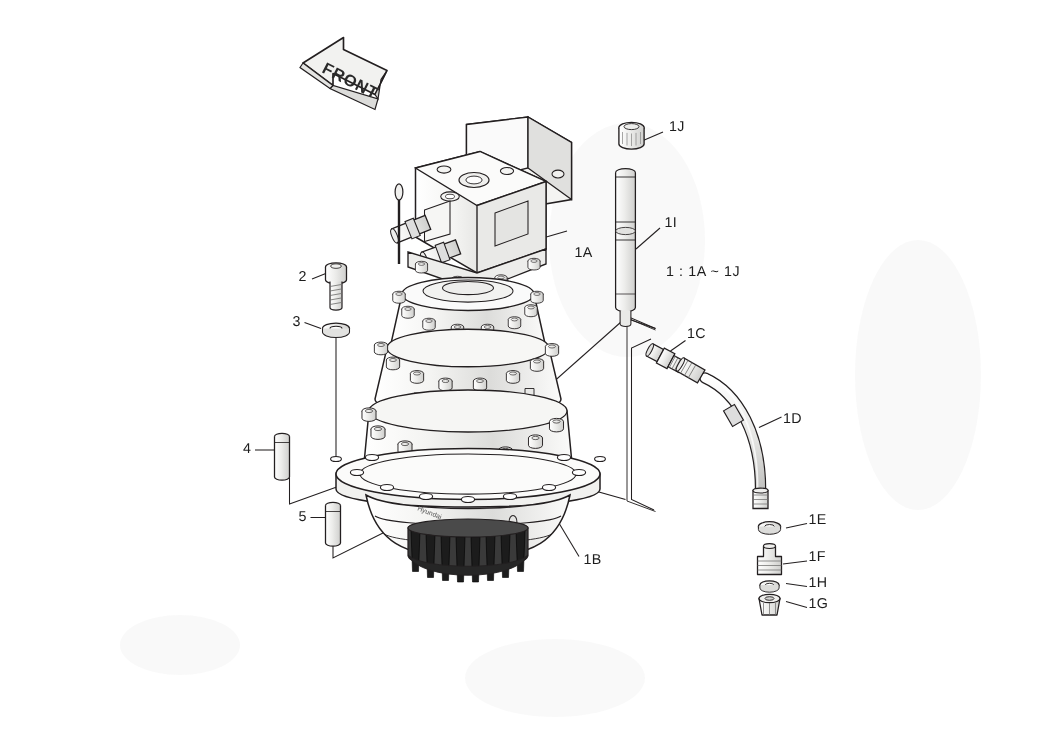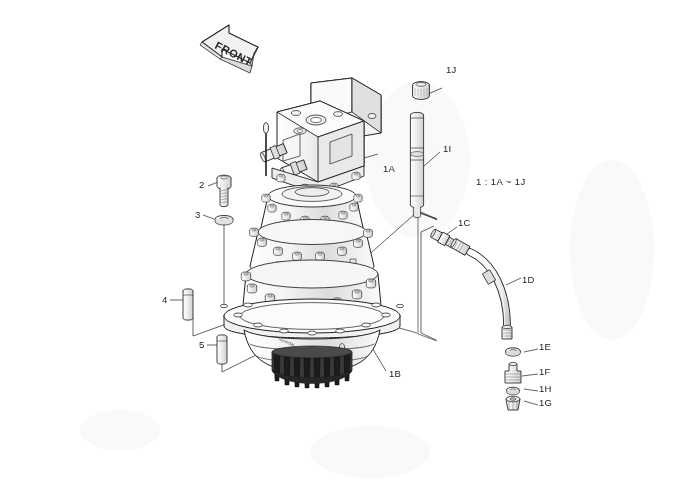--- a/index.html
+++ b/index.html
@@ -376,30 +376,30 @@
       <path d="M324,357 L330,357 L329,387 L325,387 Z"></path>
       <path d="M334,356 L340,356 L339,385 L335,385 Z"></path>
       <path d="M344,354 L350,354 L349,381 L345,381 Z"></path>
     </g>
     <path d="M272,370 C282,380 342,380 352,370 C344,388 280,388 272,370 Z" fill="#262626" stroke="#231f20" stroke-width="0.6"></path>
     <ellipse cx="312" cy="352" rx="40" ry="6" fill="#4a4a4a" stroke="#231f20" stroke-width="0.7"></ellipse>
   </g>
 
 </svg>
 
-<div class="lbl" style="left:446px;top:64px;">1J</div>
+<div class="lbl" style="left:446px;top:79px;">1J</div>
 <div class="lbl" style="left:443px;top:143px;">1I</div>
 <div class="lbl" style="left:383px;top:163px;">1A</div>
 <div class="lbl" style="left:389px;top:368px;">1B</div>
 <div class="lbl" style="left:458px;top:217px;">1C</div>
 <div class="lbl" style="left:522px;top:274px;">1D</div>
 <div class="lbl" style="left:539px;top:341px;">1E</div>
 <div class="lbl" style="left:539px;top:366px;">1F</div>
 <div class="lbl" style="left:539px;top:383px;">1H</div>
 <div class="lbl" style="left:539px;top:397px;">1G</div>
 <div class="lbl" style="left:199px;top:179px;">2</div>
 <div class="lbl" style="left:195px;top:209px;">3</div>
 <div class="lbl" style="left:162px;top:294px;">4</div>
 <div class="lbl" style="left:199px;top:339px;">5</div>
 
-<div class="legend" style="left:476px;top:176px;">1 : 1A ~ 1J</div>
+<div class="legend" style="left:444px;top:176px;">1 : 1A ~ 1J</div>
 
 </div>
 
 </body></html>

